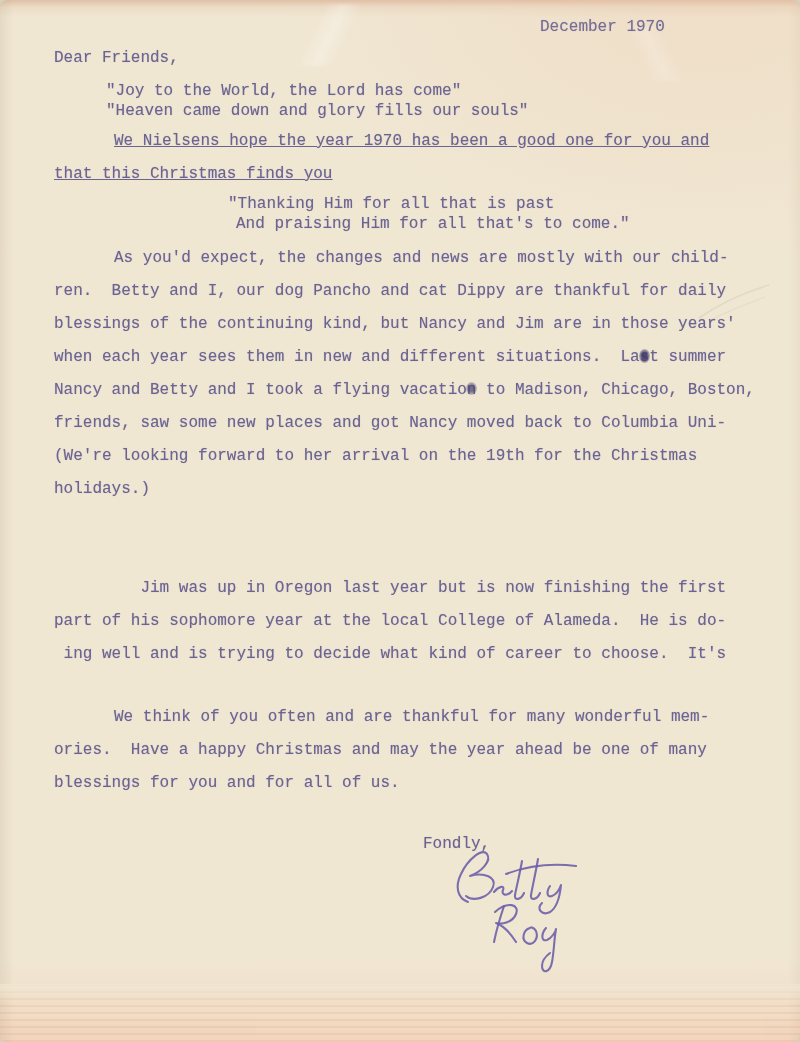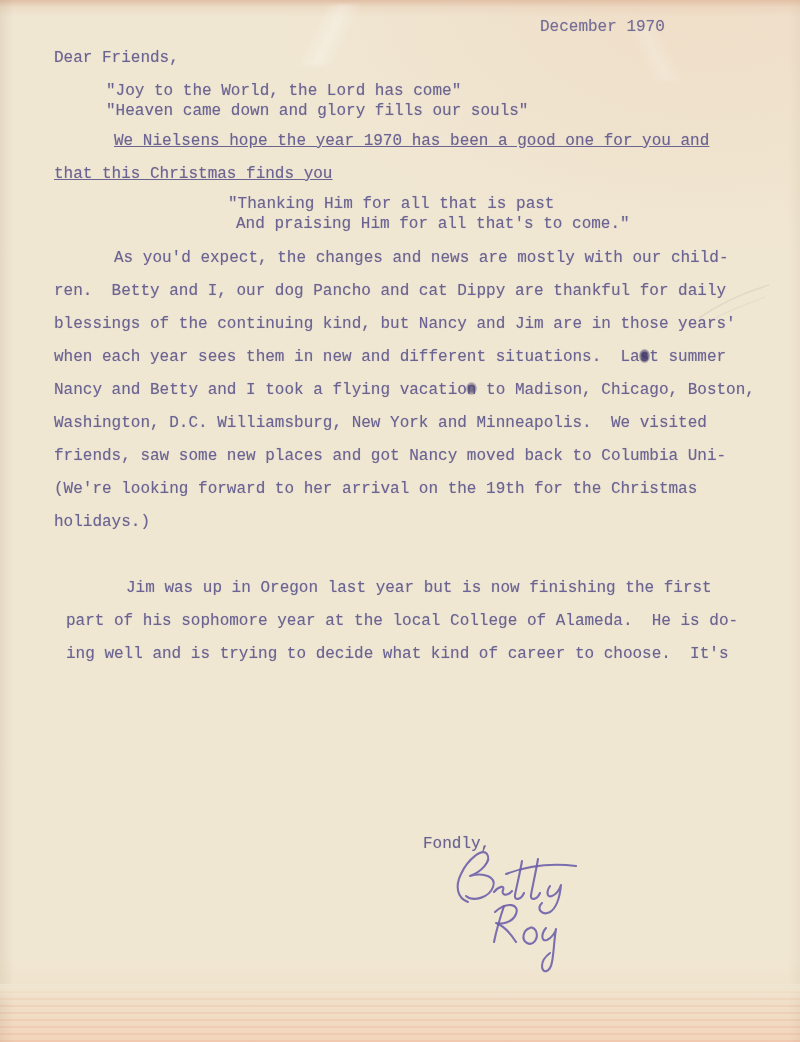--- a/index.html
+++ b/index.html
@@ -7,20 +7,21 @@
     position:relative; width:800px; height:1042px; overflow:hidden; margin:0;
     background:
       radial-gradient(120% 55% at 88% 0%, rgba(238,198,170,0.28), rgba(238,198,170,0) 45%),
       linear-gradient(90deg, rgba(168,146,114,0.16) 0, rgba(168,146,114,0) 14px),
       linear-gradient(270deg, rgba(168,146,114,0.10) 0, rgba(168,146,114,0) 12px),
       linear-gradient(180deg, rgba(208,152,120,0.50) 0, rgba(208,152,120,0.14) 7px, rgba(208,152,120,0) 17px),
       linear-gradient(0deg, rgba(243,211,185,0.85) 0, rgba(243,211,185,0.40) 30px, rgba(243,211,185,0) 85px),
       #f0e7d3;
     font-family:"Liberation Mono","DejaVu Sans Mono",monospace;
     color:#6b6492;
+    border-radius:8px;
   }
   .tline {
     white-space:pre; font-size:16px; line-height:33px; height:33px;
     text-shadow:0 0 1px rgba(107,100,146,0.45);
   }
   .block { position:absolute; }
   .tight .tline { line-height:20px; height:20px; }
   .single { font-size:16px; line-height:20px; white-space:pre;
     text-shadow:0 0 1px rgba(107,100,146,0.45); }
   .ind { padding-left:60px; }
@@ -83,35 +84,39 @@
     <div class="tline">"Thanking Him for all that is past</div>
     <div class="tline ind2">And praising Him for all that's to come."</div>
   </div>
 
   <div class="block" style="left:54px; top:242px;">
     <div class="tline ind">As you'd expect, the changes and news are mostly with our child-</div>
     <div class="tline">ren.  Betty and I, our dog Pancho and cat Dippy are thankful for daily</div>
     <div class="tline">blessings of the continuing kind, but Nancy and Jim are in those years'</div>
     <div class="tline">when each year sees them in new and different situations.  Last summer</div>
     <div class="tline">Nancy and Betty and I took a flying vacation to Madison, Chicago, Boston,</div>
-    <div class="tline">Washington, D.C. Williamsburg, New York and Minneapolis.  We visited</div>
     <div class="tline">friends, saw some new places and got Nancy moved back to Columbia Uni-</div>
     <div class="tline">(We're looking forward to her arrival on the 19th for the Christmas</div>
     <div class="tline">holidays.)</div>
   </div>
 
   <div class="blot" id="blot-last"></div>
   <div class="blot" id="blot-vacation"></div>
 
-  <div class="block" style="left:66px; top:572px;">
+  <div class="block" style="left:54px; top:572px;text-align:right;">
     <div class="tline ind">Jim was up in Oregon last year but is now finishing the first</div>
     <div class="tline">part of his sophomore year at the local College of Alameda.  He is do-</div>
     <div class="tline">ing well and is trying to decide what kind of career to choose.  It's</div>
   </div>
 
+  <div class="block" style="left:54px; top:701px;">
+    <div class="tline ind">We think of you often and are thankful for many wonderful mem-</div>
+    <div class="tline">ories.  Have a happy Christmas and may the year ahead be one of many</div>
+    <div class="tline">blessings for you and for all of us.</div>
+  </div>
 
   <div class="block single" style="left:423px; top:834px;">Fondly,</div>
 
   <svg class="sig" style="left:452px; top:845px;" width="150" height="72" viewBox="0 0 150 72" role="img" aria-label="Betty">
     <path d="M16,57 C5,53 3,41 9,29 C16,14 30,3 35,9 C40,16 29,27 18,31 C32,27 45,32 41,42 C37,53 21,57 14,51"></path>
     <path d="M42,47 C47,41 53,40 51,45 C49,50 55,52 60,46"></path>
     <path d="M70,16 C68,28 64,44 63,50 C62,56 69,55 72,48"></path>
     <path d="M86,14 C84,26 80,44 79,50 C78,56 85,55 88,48"></path>
     <path d="M54,29 C75,21 100,18 124,21"></path>
     <path d="M98,41 C94,47 95,53 100,51 C105,49 108,43 109,40 C108,50 106,62 98,67 C90,71 84,64 90,58"></path>

